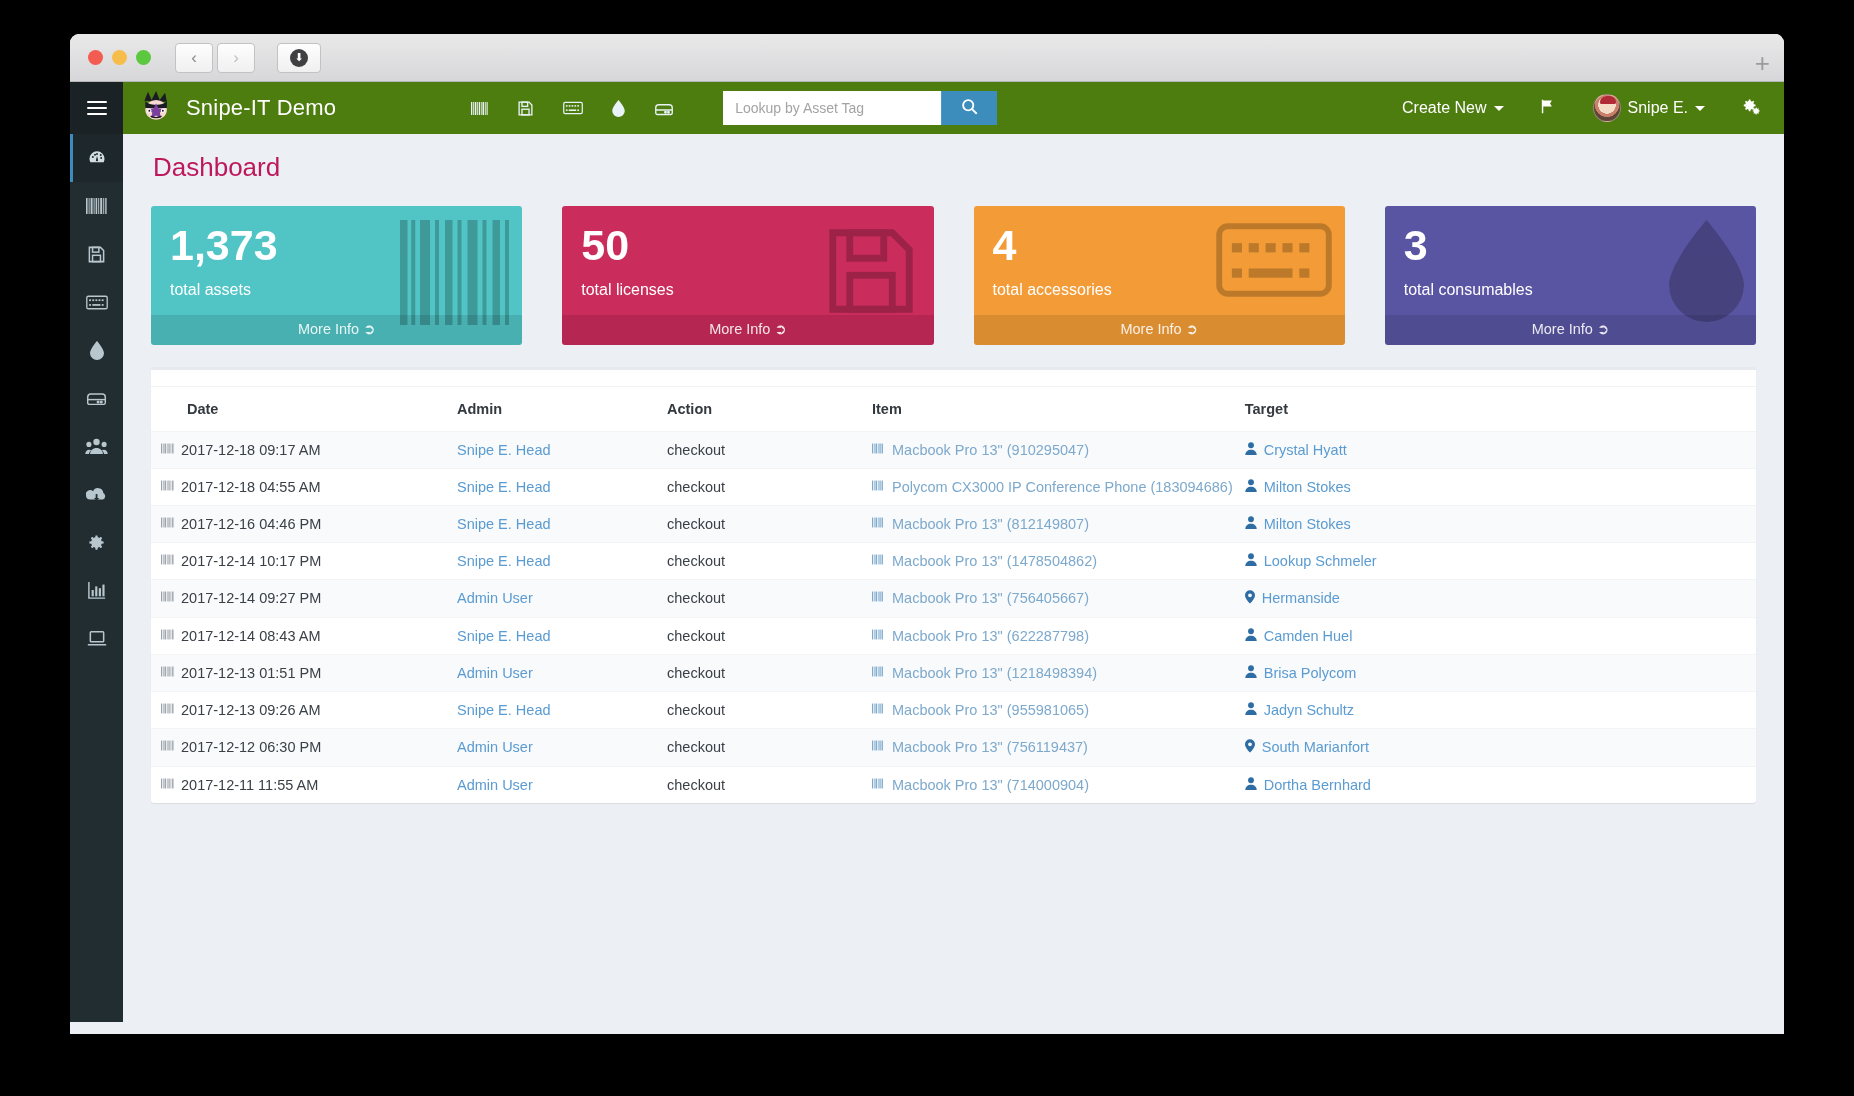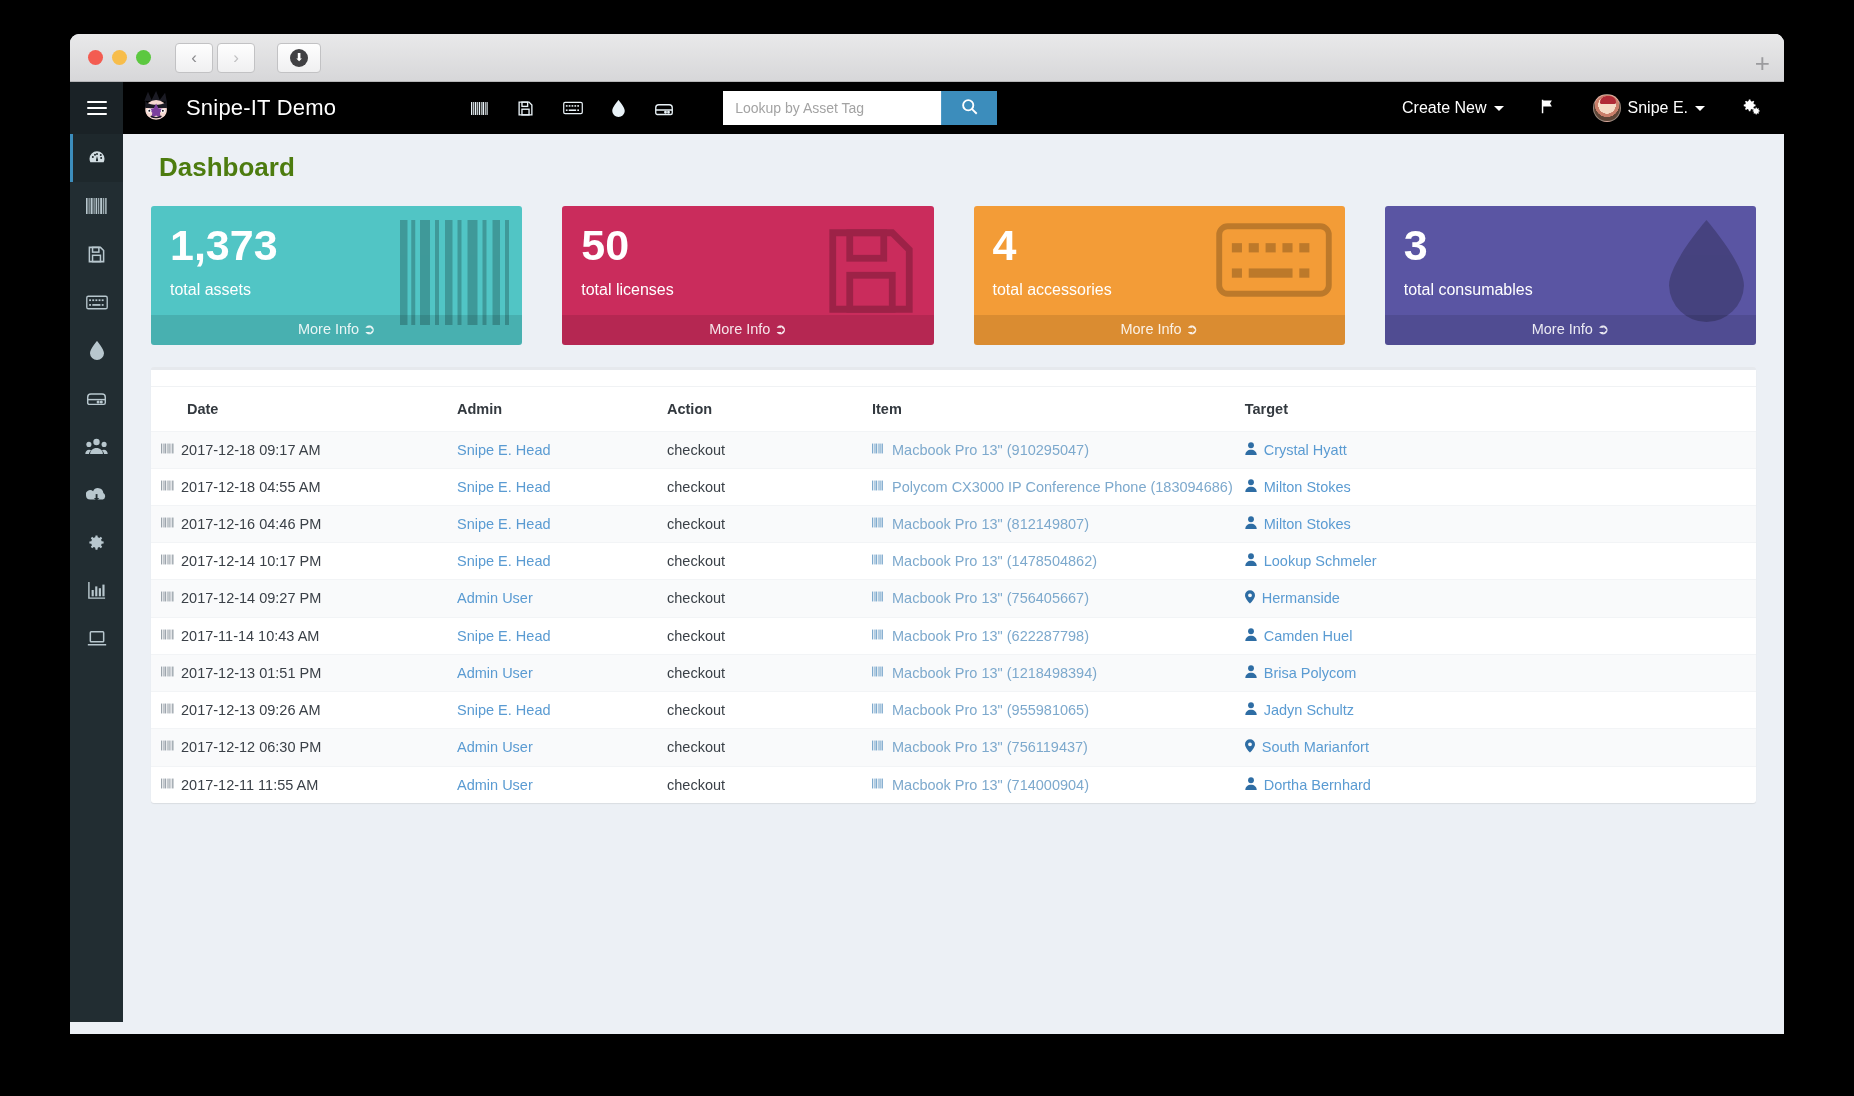--- a/index.html
+++ b/index.html
@@ -79,21 +79,21 @@
   }
   .side-item.active { background: #1e282c; }
   .side-item.active::before {
     content: ""; position: absolute; left: 0; top: 0; bottom: 0;
     width: 3px; background: #3c8dbc;
   }
   .side-item svg { display: block; }
   .content { flex: 1; display: flex; flex-direction: column; min-width: 0; }
   
   .navbar {
-    height: 52px; background: #000000;
+    height: 52px; background: #4d7c0f;
     display: flex; align-items: center;
     padding-left: 16px; padding-right: 6px;
     color: #fff;
   }
   .brand { display: flex; align-items: center; gap: 11px; }
   .brand-logo { width: 36px; height: 36px; flex-shrink: 0; }
   .brand-text { font-size: 22px; font-weight: 400; letter-spacing: .2px; }
   .nav-icons { display: flex; align-items: center; gap: 29px; margin-left: 135px; }
   .nav-ico { color: #e9f2f7; display: flex; align-items: center; }
   .searchwrap { display: flex; margin-left: 49px; }
@@ -130,22 +130,22 @@
   .avatar::after {
     content: ""; position: absolute; left: 6px; top: 1px; width: 16px; height: 8px;
     background: #b02b36; border-radius: 8px 8px 2px 2px;
   }
   
   .main {
     flex: 1; background: #ecf0f5;
     padding: 18px 28px 0 28px; overflow: hidden;
   }
   .page-title {
-    font-size: 26px; color: #4d7c0f; font-weight: 700;
-    margin-bottom: 23px; margin-left: 8px;
+    font-size: 26px; color: #be185d; font-weight: 400;
+    margin-bottom: 23px; margin-left: 2px;
   }
   .cards { display: flex; gap: 40px; }
   .card {
     flex: 1; border-radius: 3px; color: #fff;
     position: relative; overflow: hidden;
   }
   .card-body { padding: 18px 19px 16px 19px; position: relative; z-index: 2; }
   .card-num { font-size: 43px; font-weight: bold; line-height: 1.02; }
   .card-label { font-size: 16px; margin-top: 13px; font-weight: 400; }
   .card-foot {
@@ -768,21 +768,21 @@
                     <span class="cell-flex">
                       <span class="bc-icon"><svg width="13" height="13" viewBox="0 0 21 18" fill="#9aa3ab">
                           <rect x="0" y="1" width="1.8" height="16"></rect>
                           <rect x="3" y="1" width="1.2" height="16"></rect>
                           <rect x="5.6" y="1" width="2.4" height="16"></rect>
                           <rect x="9.4" y="1" width="1.2" height="16"></rect>
                           <rect x="12" y="1" width="2" height="16"></rect>
                           <rect x="15.4" y="1" width="1.2" height="16"></rect>
                           <rect x="18" y="1" width="2.2" height="16"></rect>
                         </svg></span>
-                      <span>2017-11-14 10:43 AM</span>
+                      <span>2017-12-14 08:43 AM</span>
                     </span>
                   </td>
                   <td><a class="link">Snipe E. Head</a></td>
                   <td><span>checkout</span></td>
                   <td>
                     <span class="cell-flex">
                       <span class="bc-icon"><svg width="13" height="13" viewBox="0 0 21 18" fill="#7da9cd">
                           <rect x="0" y="1" width="1.8" height="16"></rect>
                           <rect x="3" y="1" width="1.2" height="16"></rect>
                           <rect x="5.6" y="1" width="2.4" height="16"></rect>

